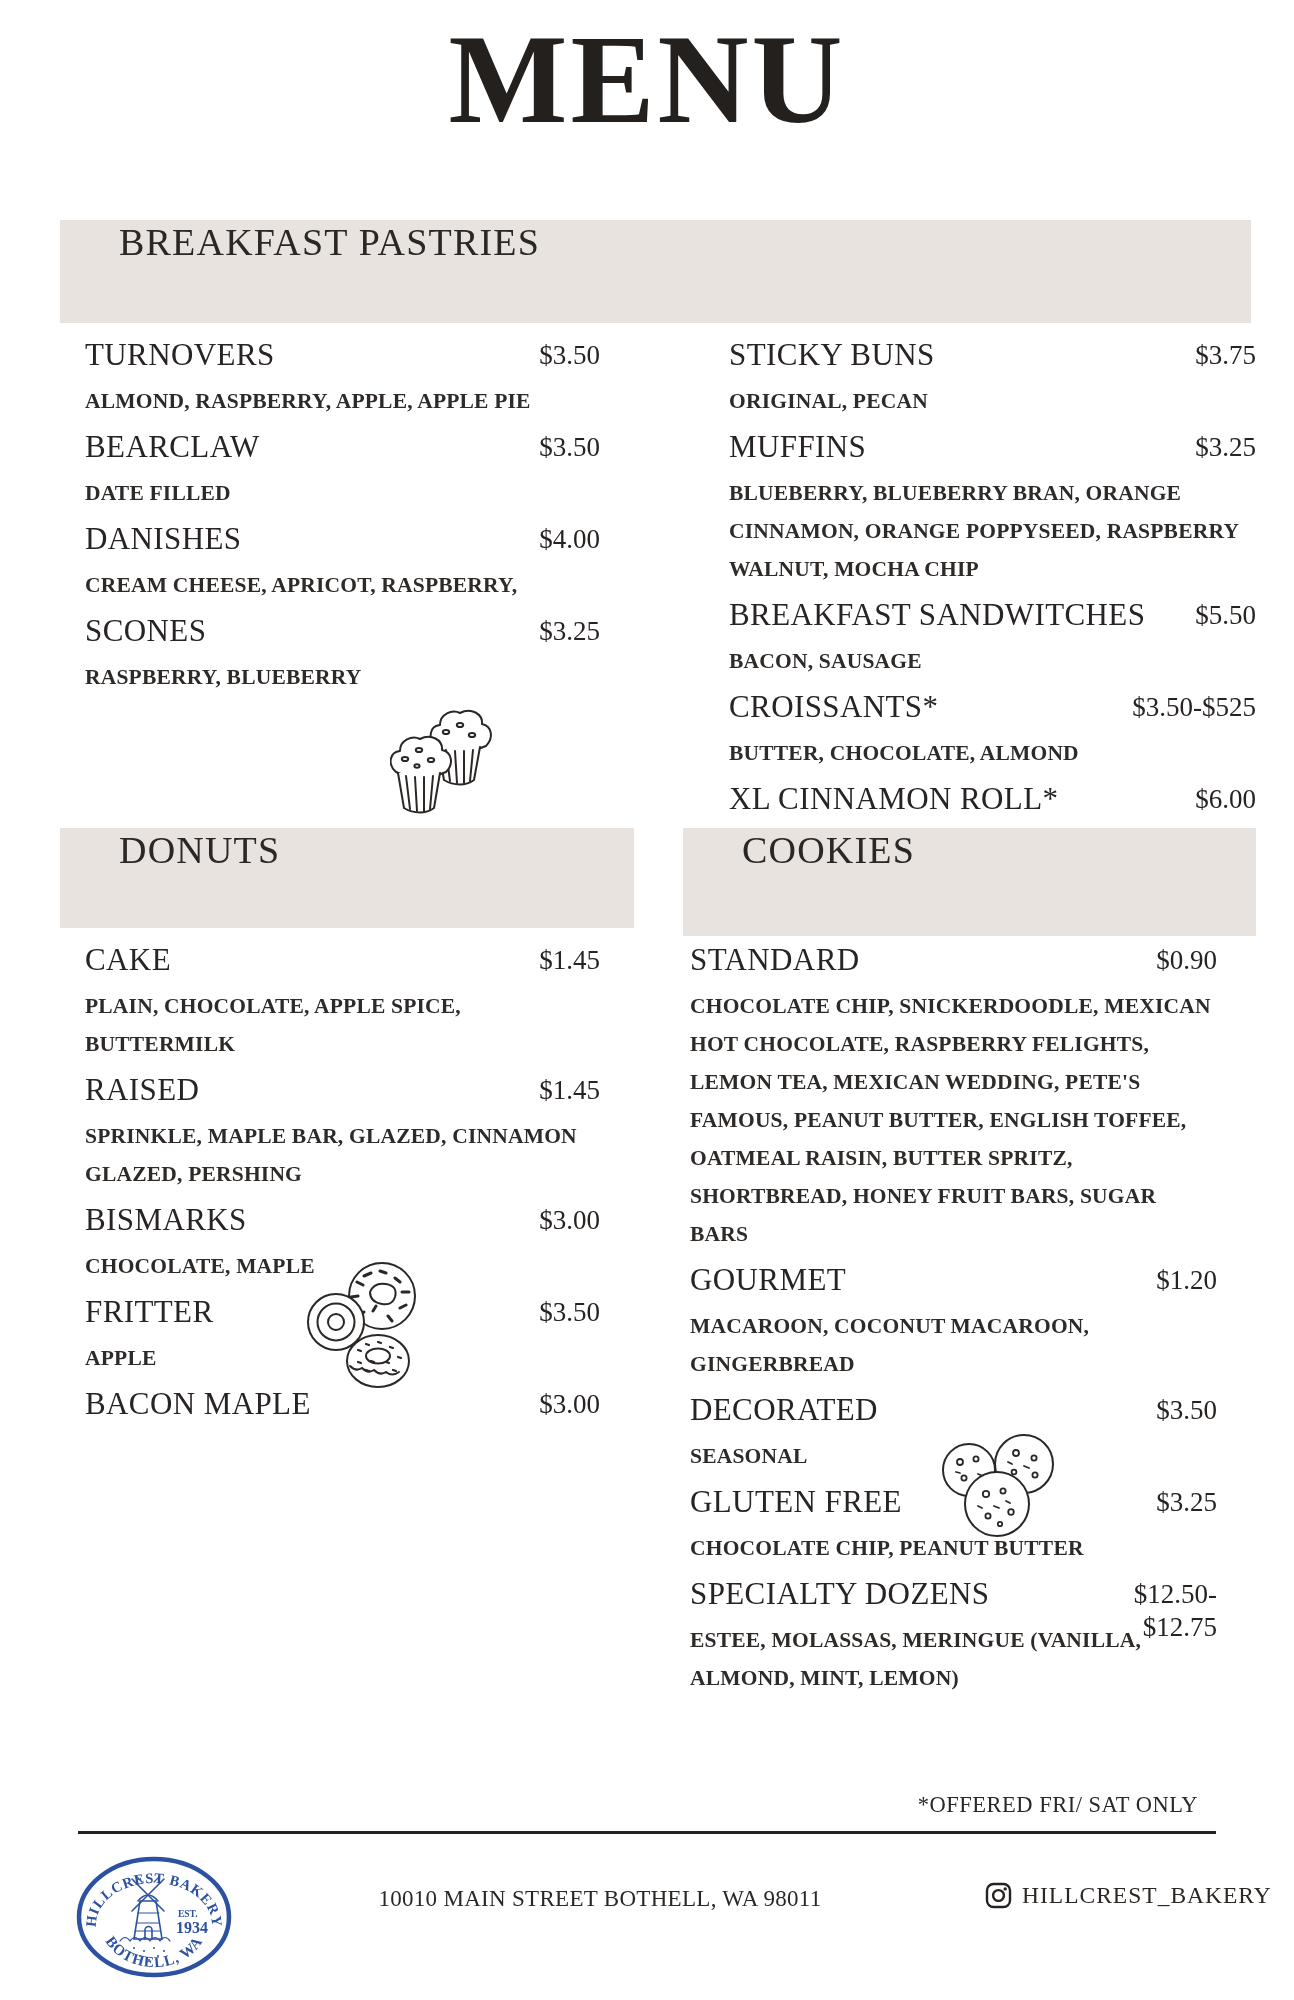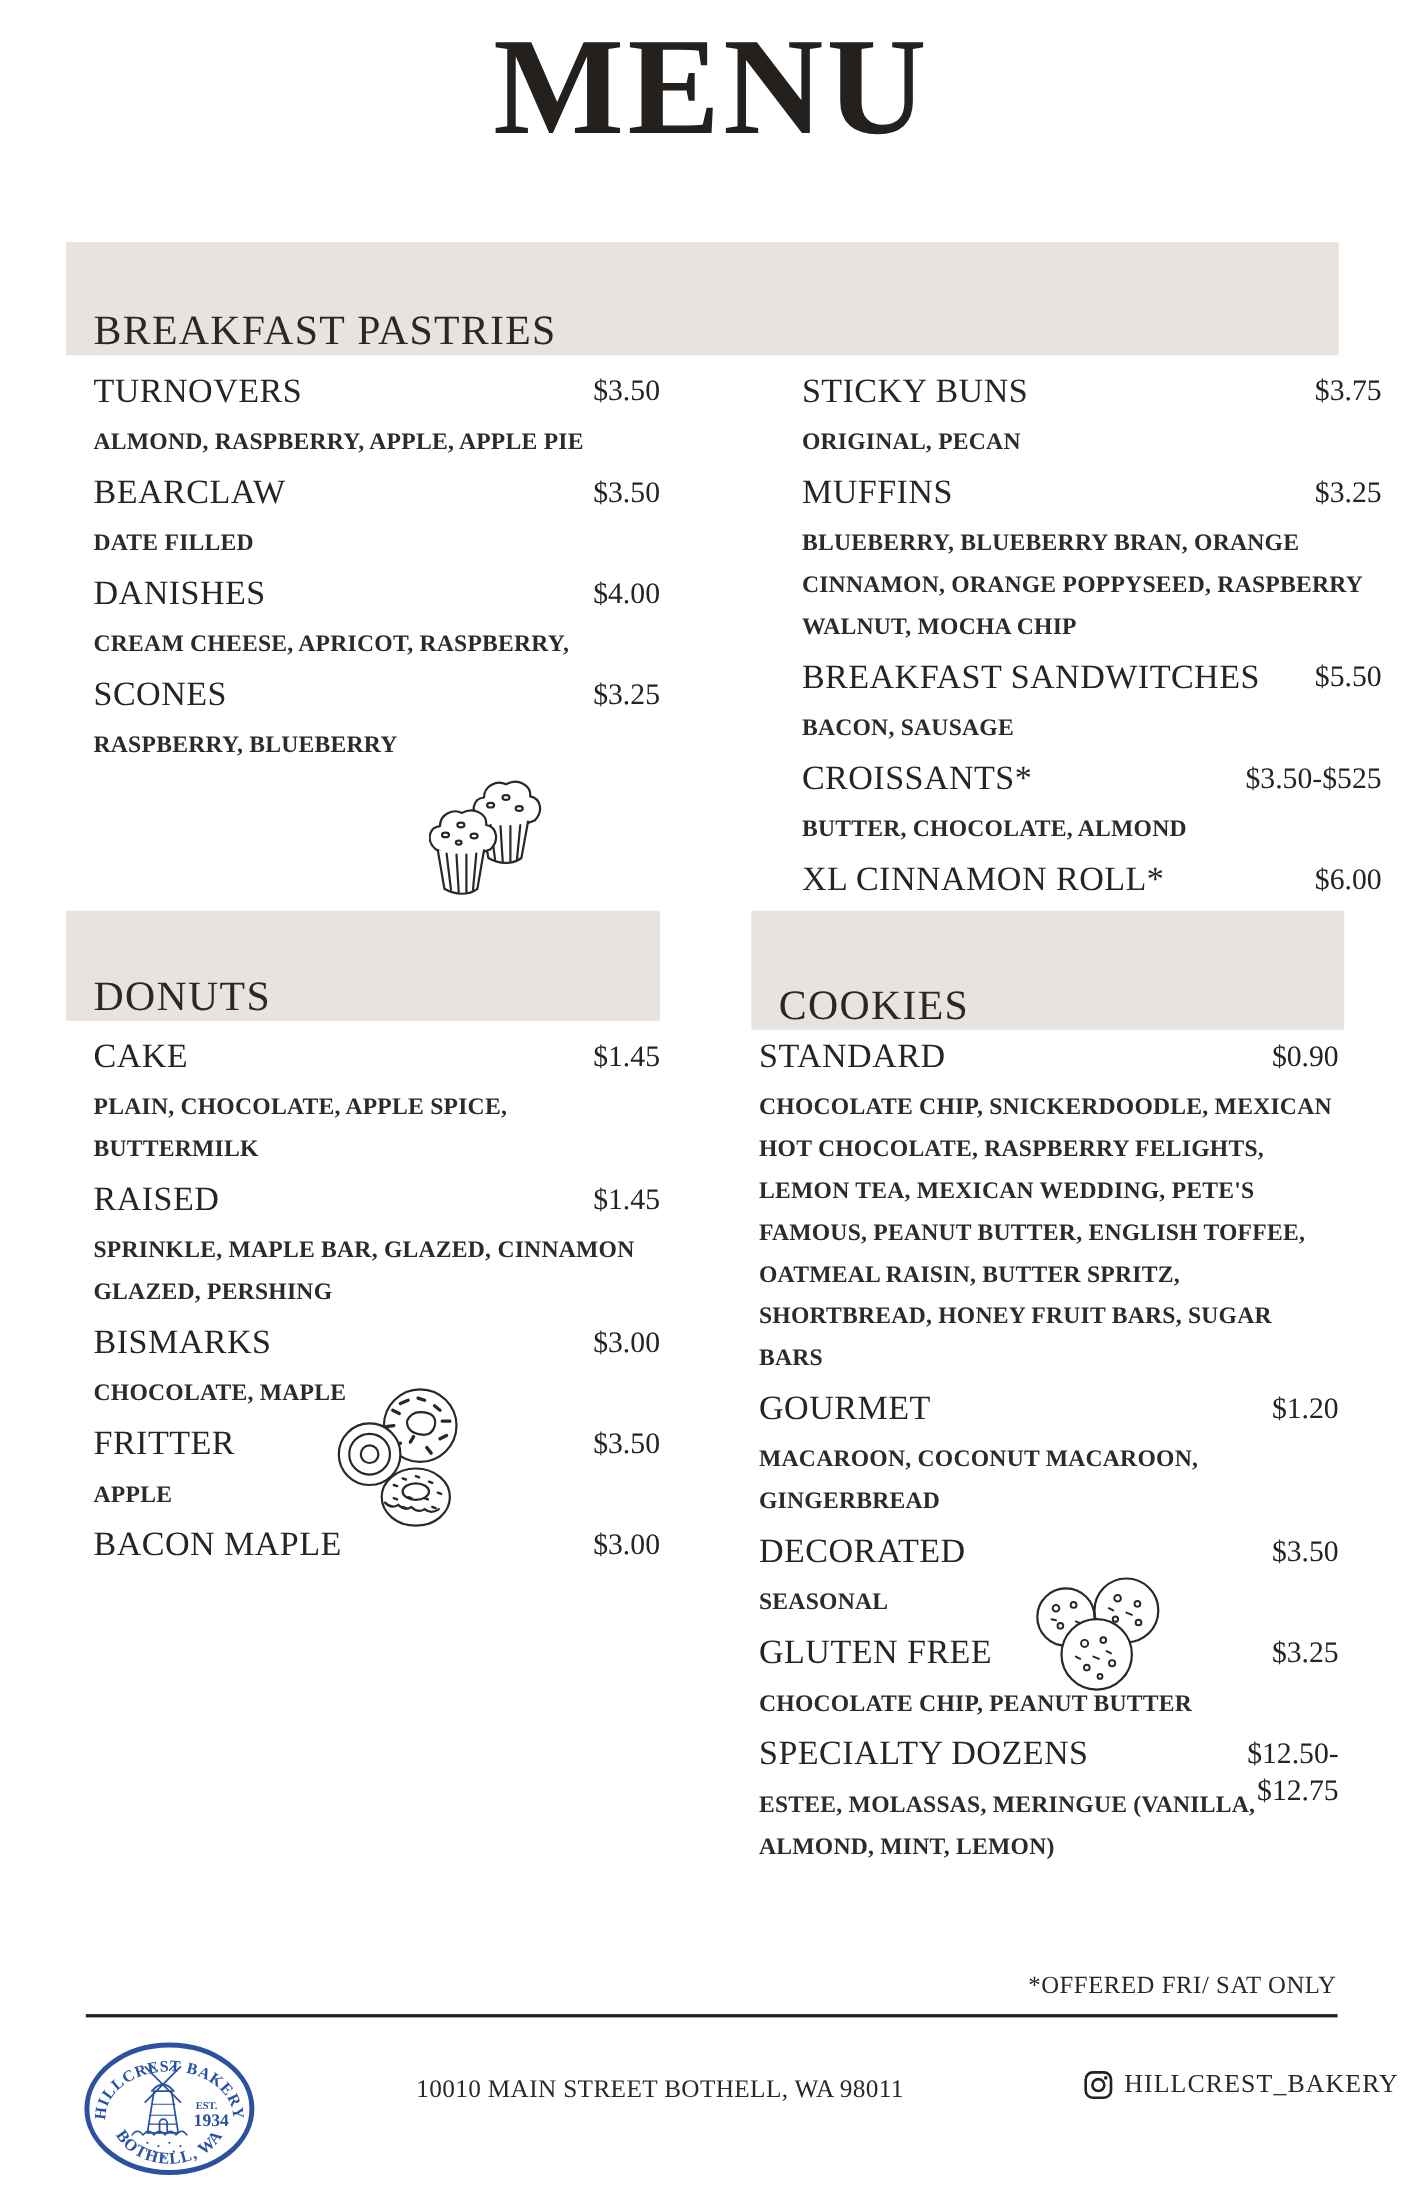--- a/index.html
+++ b/index.html
@@ -1,40 +1,40 @@
 <!DOCTYPE html>
 <html><head>
 <meta charset="utf-8">
 <style>
   html,body{margin:0;padding:0;background:#ffffff;}
   .page{position:relative;width:1294px;height:2000px;background:#ffffff;overflow:hidden;
         font-family:"Liberation Serif","DejaVu Serif",serif;color:#272321;}
   #menu-title{position:absolute;top:14px;left:0;width:100%;text-align:center;
         font-size:126px;font-weight:bold;letter-spacing:3px;color:#24201e;line-height:1.05;}
-  .band{position:absolute;background:#e8e3de;display:flex;align-items:flex-end;}
+  .band{position:absolute;background:#e8e3de;display:flex;align-items:flex-start;padding-left:34px;}
   .band .hdr{font-size:38px;letter-spacing:1.2px;padding-left:25px;color:#2b2725;}
   #band-breakfast{left:60px;top:220px;width:1157px;height:103px;}
   #band-donuts{left:60px;top:828px;width:540px;height:100px;}
   #band-cookies{left:683px;top:828px;width:539px;height:108px;}
   .col{position:absolute;padding-top:5px;}
   #bk-left{left:85px;top:323px;width:515px;}
   #bk-right{left:690px;top:323px;width:527px;margin-left:39px;}
   #dn-col{left:85px;top:928px;width:515px;}
   #ck-col{left:690px;top:928px;width:527px;}
   .row{position:relative;margin-top:12px;line-height:30px;height:30px;}
   .name{font-size:31px;letter-spacing:0.4px;white-space:nowrap;color:#282423;}
   .price{position:absolute;right:0;top:0;font-size:27px;line-height:30px;text-align:right;white-space:nowrap;}
   .price .p2{line-height:36px;}
   .desc{margin-top:12px;font-size:21.5px;letter-spacing:0.2px;color:#2e2a28;}
   .desc div{line-height:38px;height:38px;white-space:nowrap;font-weight:bold;}
   .art{position:absolute;}
   #muffins-art{left:390px;top:700px;}
   #donuts-art{left:306px;top:1258px;}
   #cookies-art{left:936px;top:1420px;}
-  #footnote{position:absolute;right:79px;top:1792px;font-size:22.5px;letter-spacing:0.5px;color:#2b2725;}
+  #footnote{position:absolute;right:96px;top:1792px;font-size:22.5px;letter-spacing:0.5px;color:#2b2725;}
   #rule{position:absolute;left:78px;top:1831px;width:1138px;height:3px;background:#26221f;}
   #logo{position:absolute;left:74px;top:1855px;}
   #address{position:absolute;left:350px;top:1886px;width:500px;text-align:center;
            font-size:23px;letter-spacing:0.3px;color:#2b2725;}
   #insta{position:absolute;left:985px;top:1882px;display:flex;align-items:center;gap:10px;
          font-size:23.5px;letter-spacing:1px;color:#2b2725;}
   svg text{font-family:"Liberation Serif","DejaVu Serif",serif;}
 </style>
 </head>
 <body>

